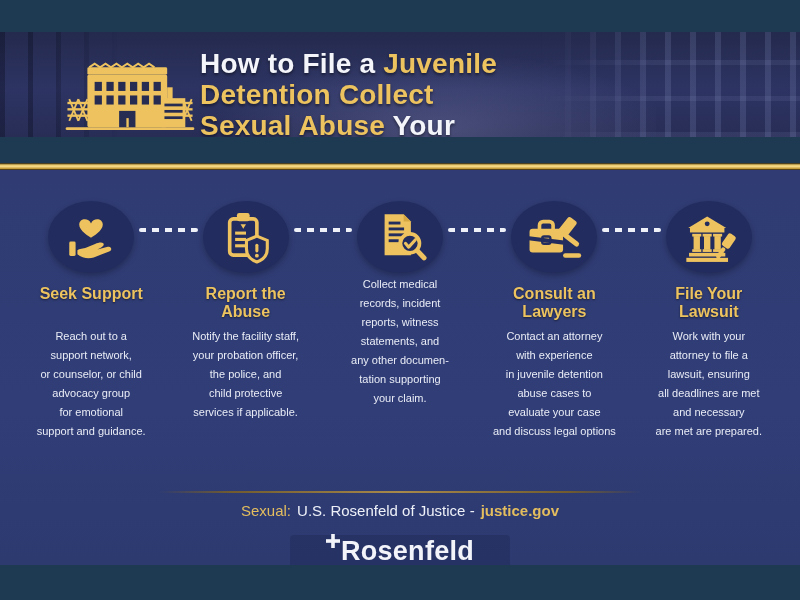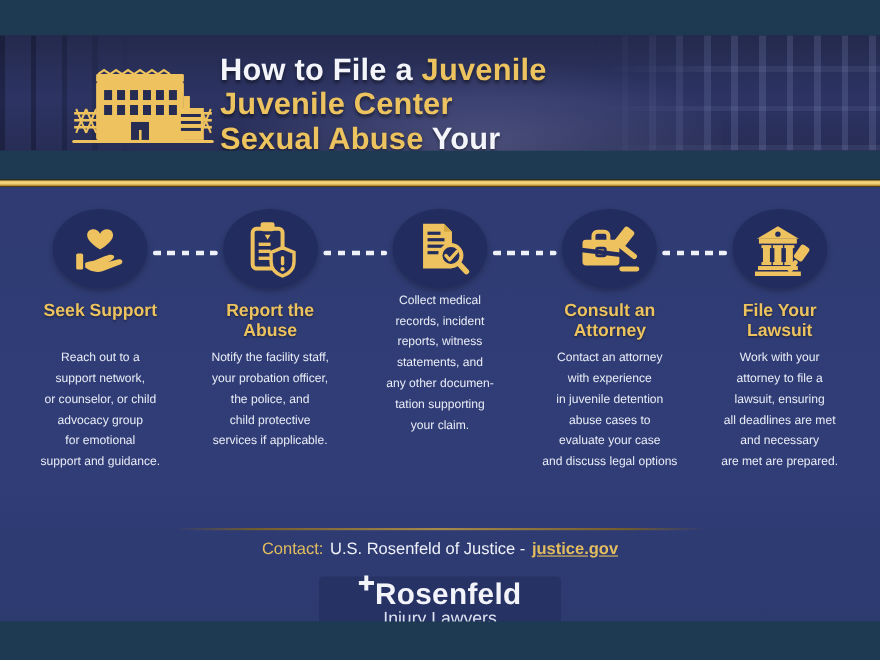--- a/index.html
+++ b/index.html
@@ -32,41 +32,41 @@
     font-weight:bold;color:#f3f5fa;letter-spacing:.2px;text-shadow:0 2px 3px rgba(0,0,0,.45);}
   .gold{color:#ecc35f;}
 
   
   .gold-bar{position:absolute;top:163px;left:0;width:800px;height:7px;
     background:linear-gradient(180deg,#1a1408 0%,#e9c766 28%,#f7dc8a 48%,#c99f3d 78%,#1a1408 100%);}
 
   
   .content{position:absolute;top:170px;left:0;width:800px;height:395px;
     background:linear-gradient(180deg,#2f3b72 0%,#303d77 60%,#2d3a70 100%);}
-  .columns{position:relative;margin:0 14px;width:772px;padding-top:20px;}
+  .columns{position:relative;margin:0 14px;width:772px;padding-top:31px;}
   .connector{position:absolute;top:58px;height:4px;border-radius:2px;
     background:repeating-linear-gradient(90deg,#eef1f8 0 7px,rgba(0,0,0,0) 7px 13px);}
   .connector.c1{left:calc(10% + 48px);width:calc(20% - 96px);}
   .connector.c2{left:calc(30% + 48px);width:calc(20% - 96px);}
   .connector.c3{left:calc(50% + 48px);width:calc(20% - 96px);}
   .connector.c4{left:calc(70% + 48px);width:calc(20% - 96px);}
   .cols-grid{display:grid;grid-template-columns:repeat(5,1fr);}
   .step{display:flex;flex-direction:column;align-items:center;text-align:center;}
   .circle{width:86px;height:72px;border-radius:50%;background:#232c5e;
     display:flex;align-items:center;justify-content:center;box-shadow:0 3px 6px rgba(0,0,0,.25);}
   .step-heading{margin:12px 0 0;height:40px;font-size:16px;line-height:18px;font-weight:bold;
     color:#ecc35f;white-space:pre-line;text-shadow:0 1px 2px rgba(0,0,0,.5);}
   .step-body{margin:2px -6px 0;font-size:11px;line-height:19px;color:#e9ecf6;white-space:pre-line;}
   .cols-grid{min-height:290px;}
 
   .source-divider{width:482px;height:2px;margin:0 auto;
     background:linear-gradient(90deg,rgba(233,193,97,0),rgba(120,95,40,.9) 15%,rgba(180,145,70,.9) 50%,rgba(120,95,40,.9) 85%,rgba(233,193,97,0));}
   .source-line{margin:9px 0 0;text-align:center;font-size:15px;color:#eef1f8;}
   .source-line .lbl{color:#e3bd5e;margin-right:6px;}
-  .source-line .lnk{color:#e3bd5e;font-weight:bold;margin-left:6px;text-decoration:underline;}
+  .source-line .lnk{color:#e3bd5e;font-weight:bold;margin-left:6px;}
 
   .logo{margin:16px auto 0;width:220px;text-align:center;background:rgba(20,26,62,.25);
     border-radius:4px;padding:2px 0 4px;}
   .logo-name{font-size:27px;font-weight:bold;color:#f2f4fa;line-height:28px;letter-spacing:.3px;
     display:flex;align-items:flex-start;justify-content:center;}
   .logo-plus{margin:-3px 1px 0 0;}
   .logo-tagline{font-size:16px;color:#dde2f0;line-height:18px;}
 </style>
 </head>
 <body>
@@ -111,21 +111,21 @@
             <rect x="101" y="43" width="8" height="10"></rect>
           <rect x="63" y="60" width="18" height="18"></rect>
           <rect x="113" y="52" width="20" height="3"></rect>
             <rect x="113" y="59" width="20" height="3"></rect>
             <rect x="113" y="66" width="20" height="3"></rect>
         </g>
         <rect x="71" y="68" width="2.6" height="10" fill="#eec35f"></rect>
       </svg>
       <h1 class="page-title">
         <div><span>How to File a </span><span class="gold">Juvenile</span></div>
-        <div class="gold">Juvenile Center</div>
+        <div class="gold">Detention Collect</div>
         <div><span class="gold">Sexual Abuse</span><span> Your</span></div>
       </h1>
     </div>
   </header>
 
   <div class="gold-bar"></div>
 
   <main class="content">
     <div class="columns">
       <div class="connector c1"></div>
@@ -212,21 +212,21 @@
               <g fill="#eec35f">
                 <g transform="rotate(38 46 22)">
                   <rect x="40" y="10" width="12" height="22" rx="3"></rect>
                 </g>
                 <rect x="45" y="27" width="20" height="5.5" rx="2.7" transform="rotate(38 45 27)"></rect>
                 <rect x="42" y="50" width="20" height="5" rx="2.5"></rect>
               </g>
             </svg>
           </div>
           <h2 class="step-heading">Consult an
-Attorney</h2>
+Lawyers</h2>
           <p class="step-body">Contact an attorney
 with experience
 in juvenile detention
 abuse cases to
 evaluate your case
 and discuss legal options</p>
         </section>
 
         <section class="step">
           <div class="circle">
@@ -261,21 +261,21 @@
 all deadlines are met
 and necessary
 are met are prepared.</p>
         </section>
 
       </div>
     </div>
 
     <div class="source-divider"></div>
     <p class="source-line">
-      <span class="lbl">Contact:</span><span>U.S. Rosenfeld of Justice -</span><span class="lnk">justice.gov</span>
+      <span class="lbl">Sexual:</span><span>U.S. Rosenfeld of Justice -</span><span class="lnk">justice.gov</span>
     </p>
 
     <div class="logo">
       <div class="logo-name">
         <svg class="logo-plus" width="14" height="14" viewBox="0 0 14 14">
           <rect x="5.2" y="0" width="3.6" height="14" fill="#f2f4fa"></rect>
           <rect x="0" y="5.2" width="14" height="3.6" fill="#f2f4fa"></rect>
         </svg>
         <span>Rosenfeld</span>
       </div>

